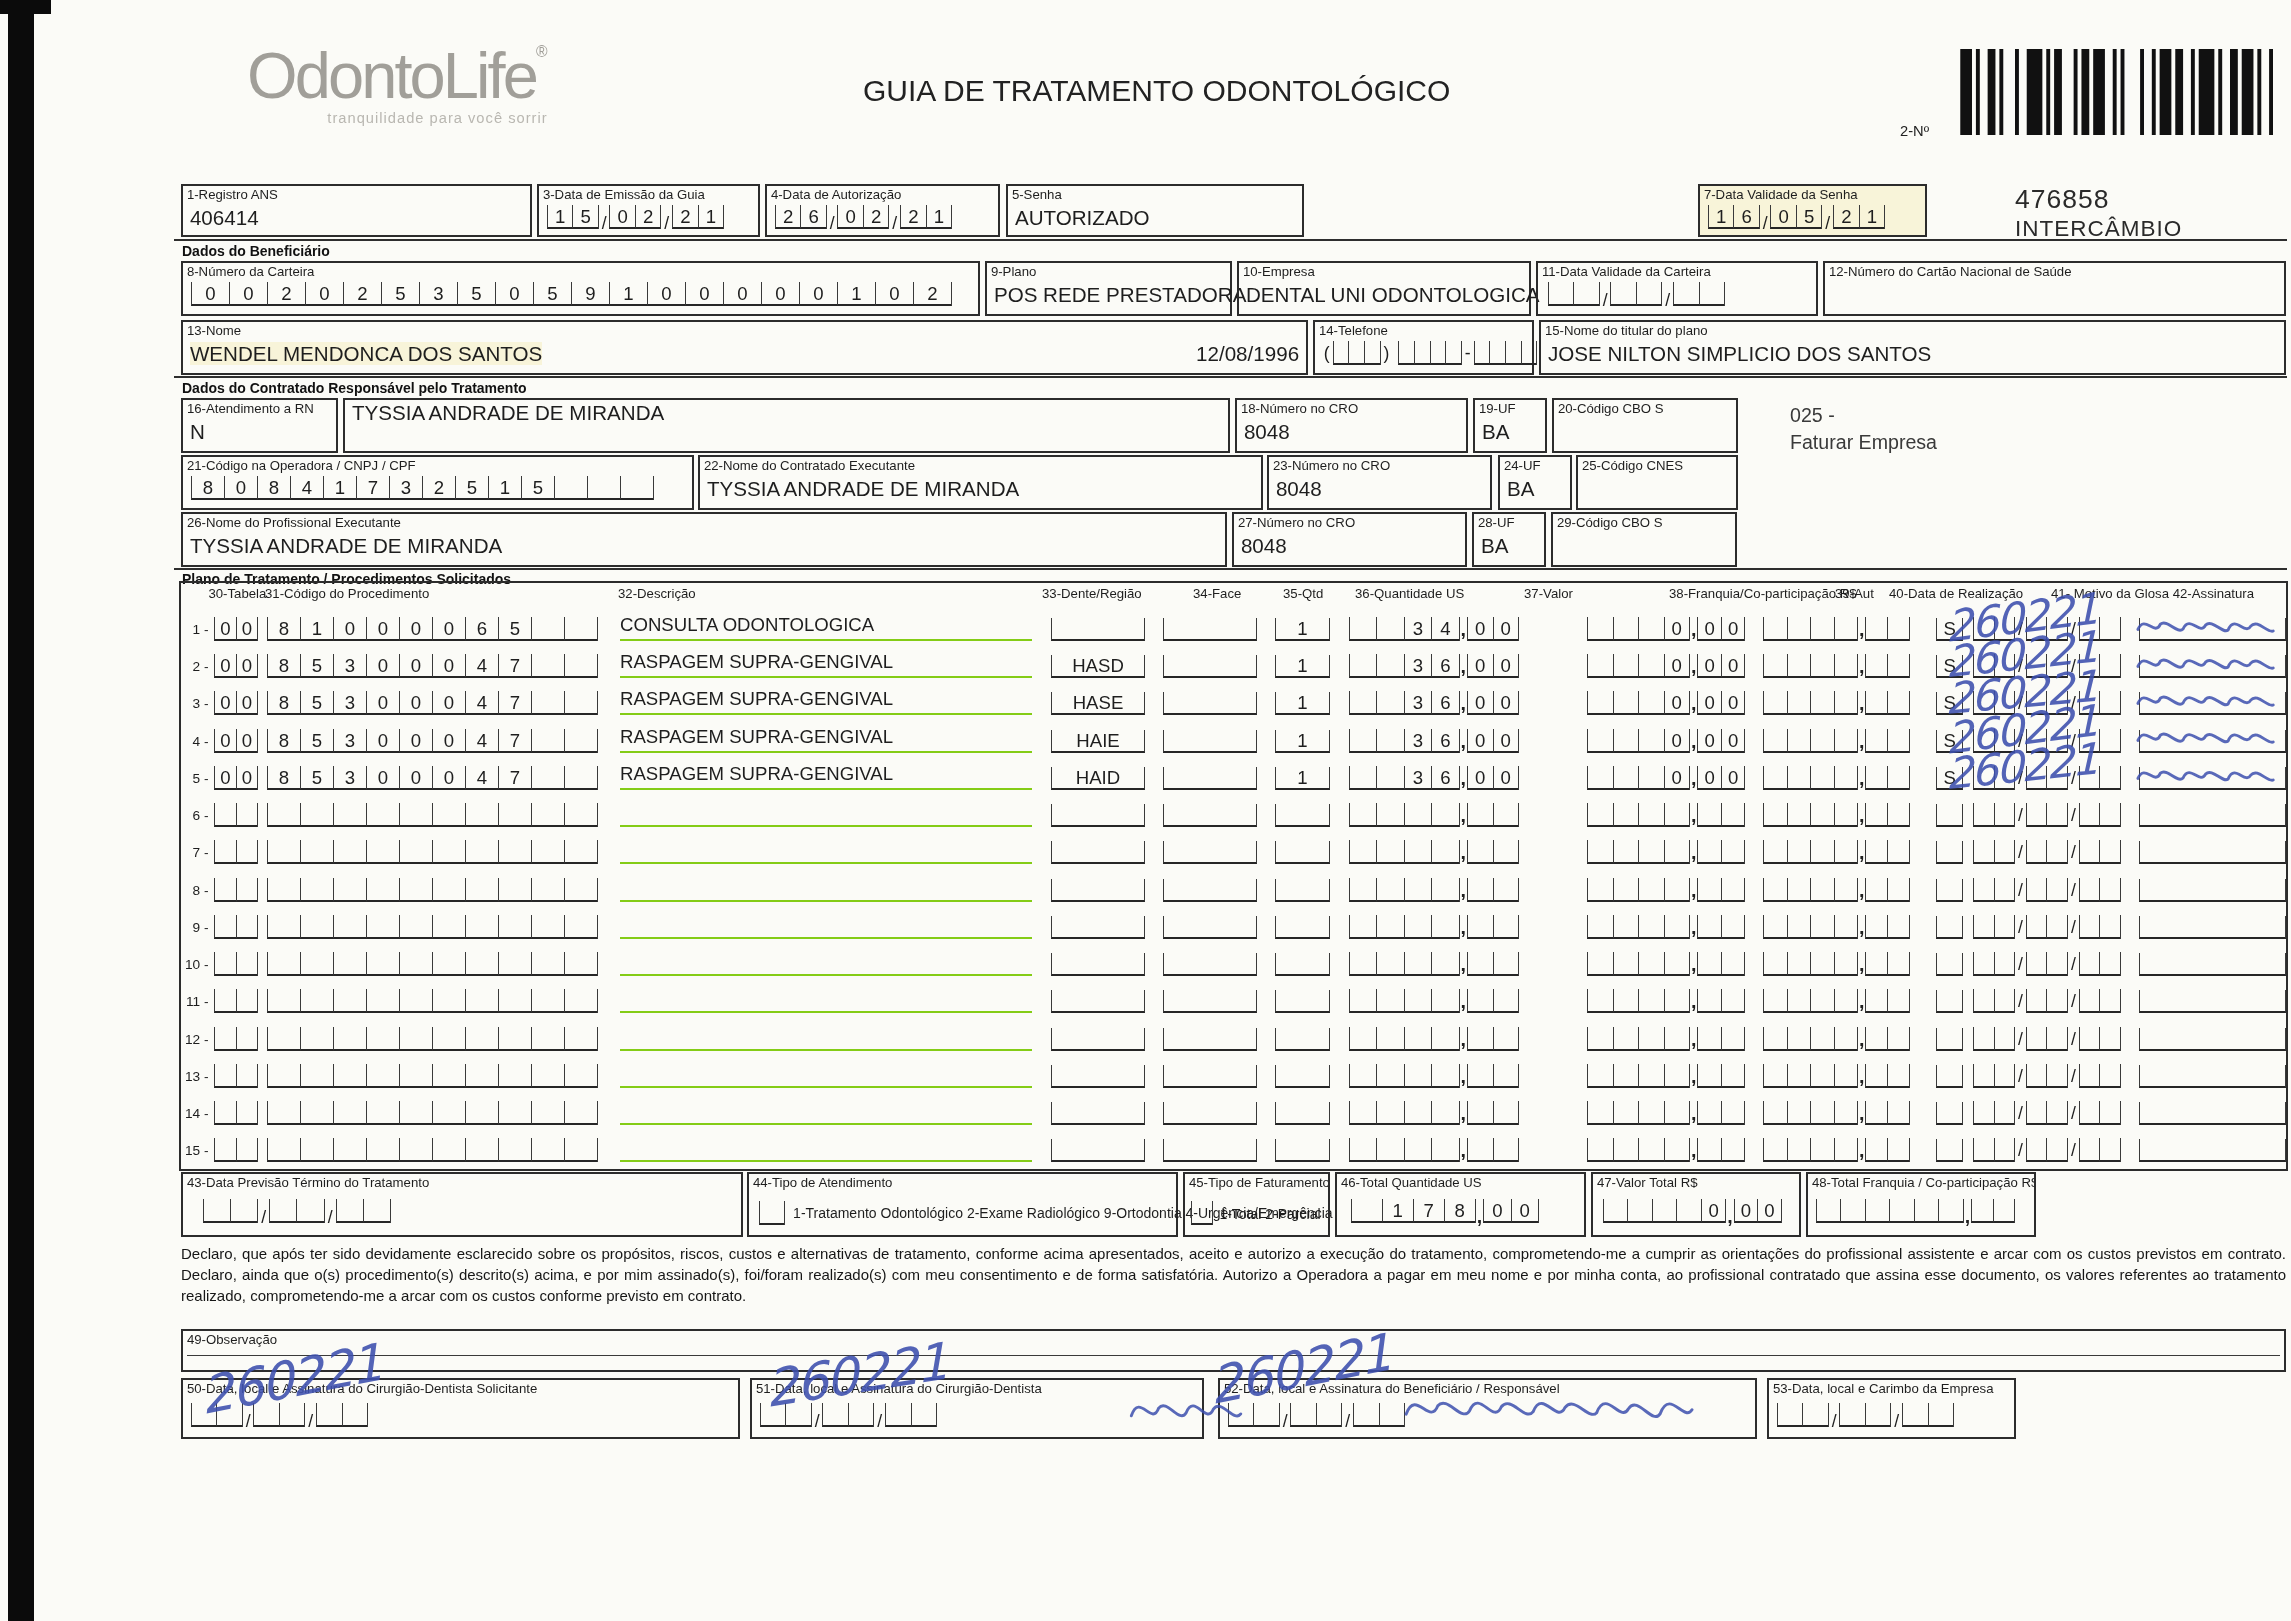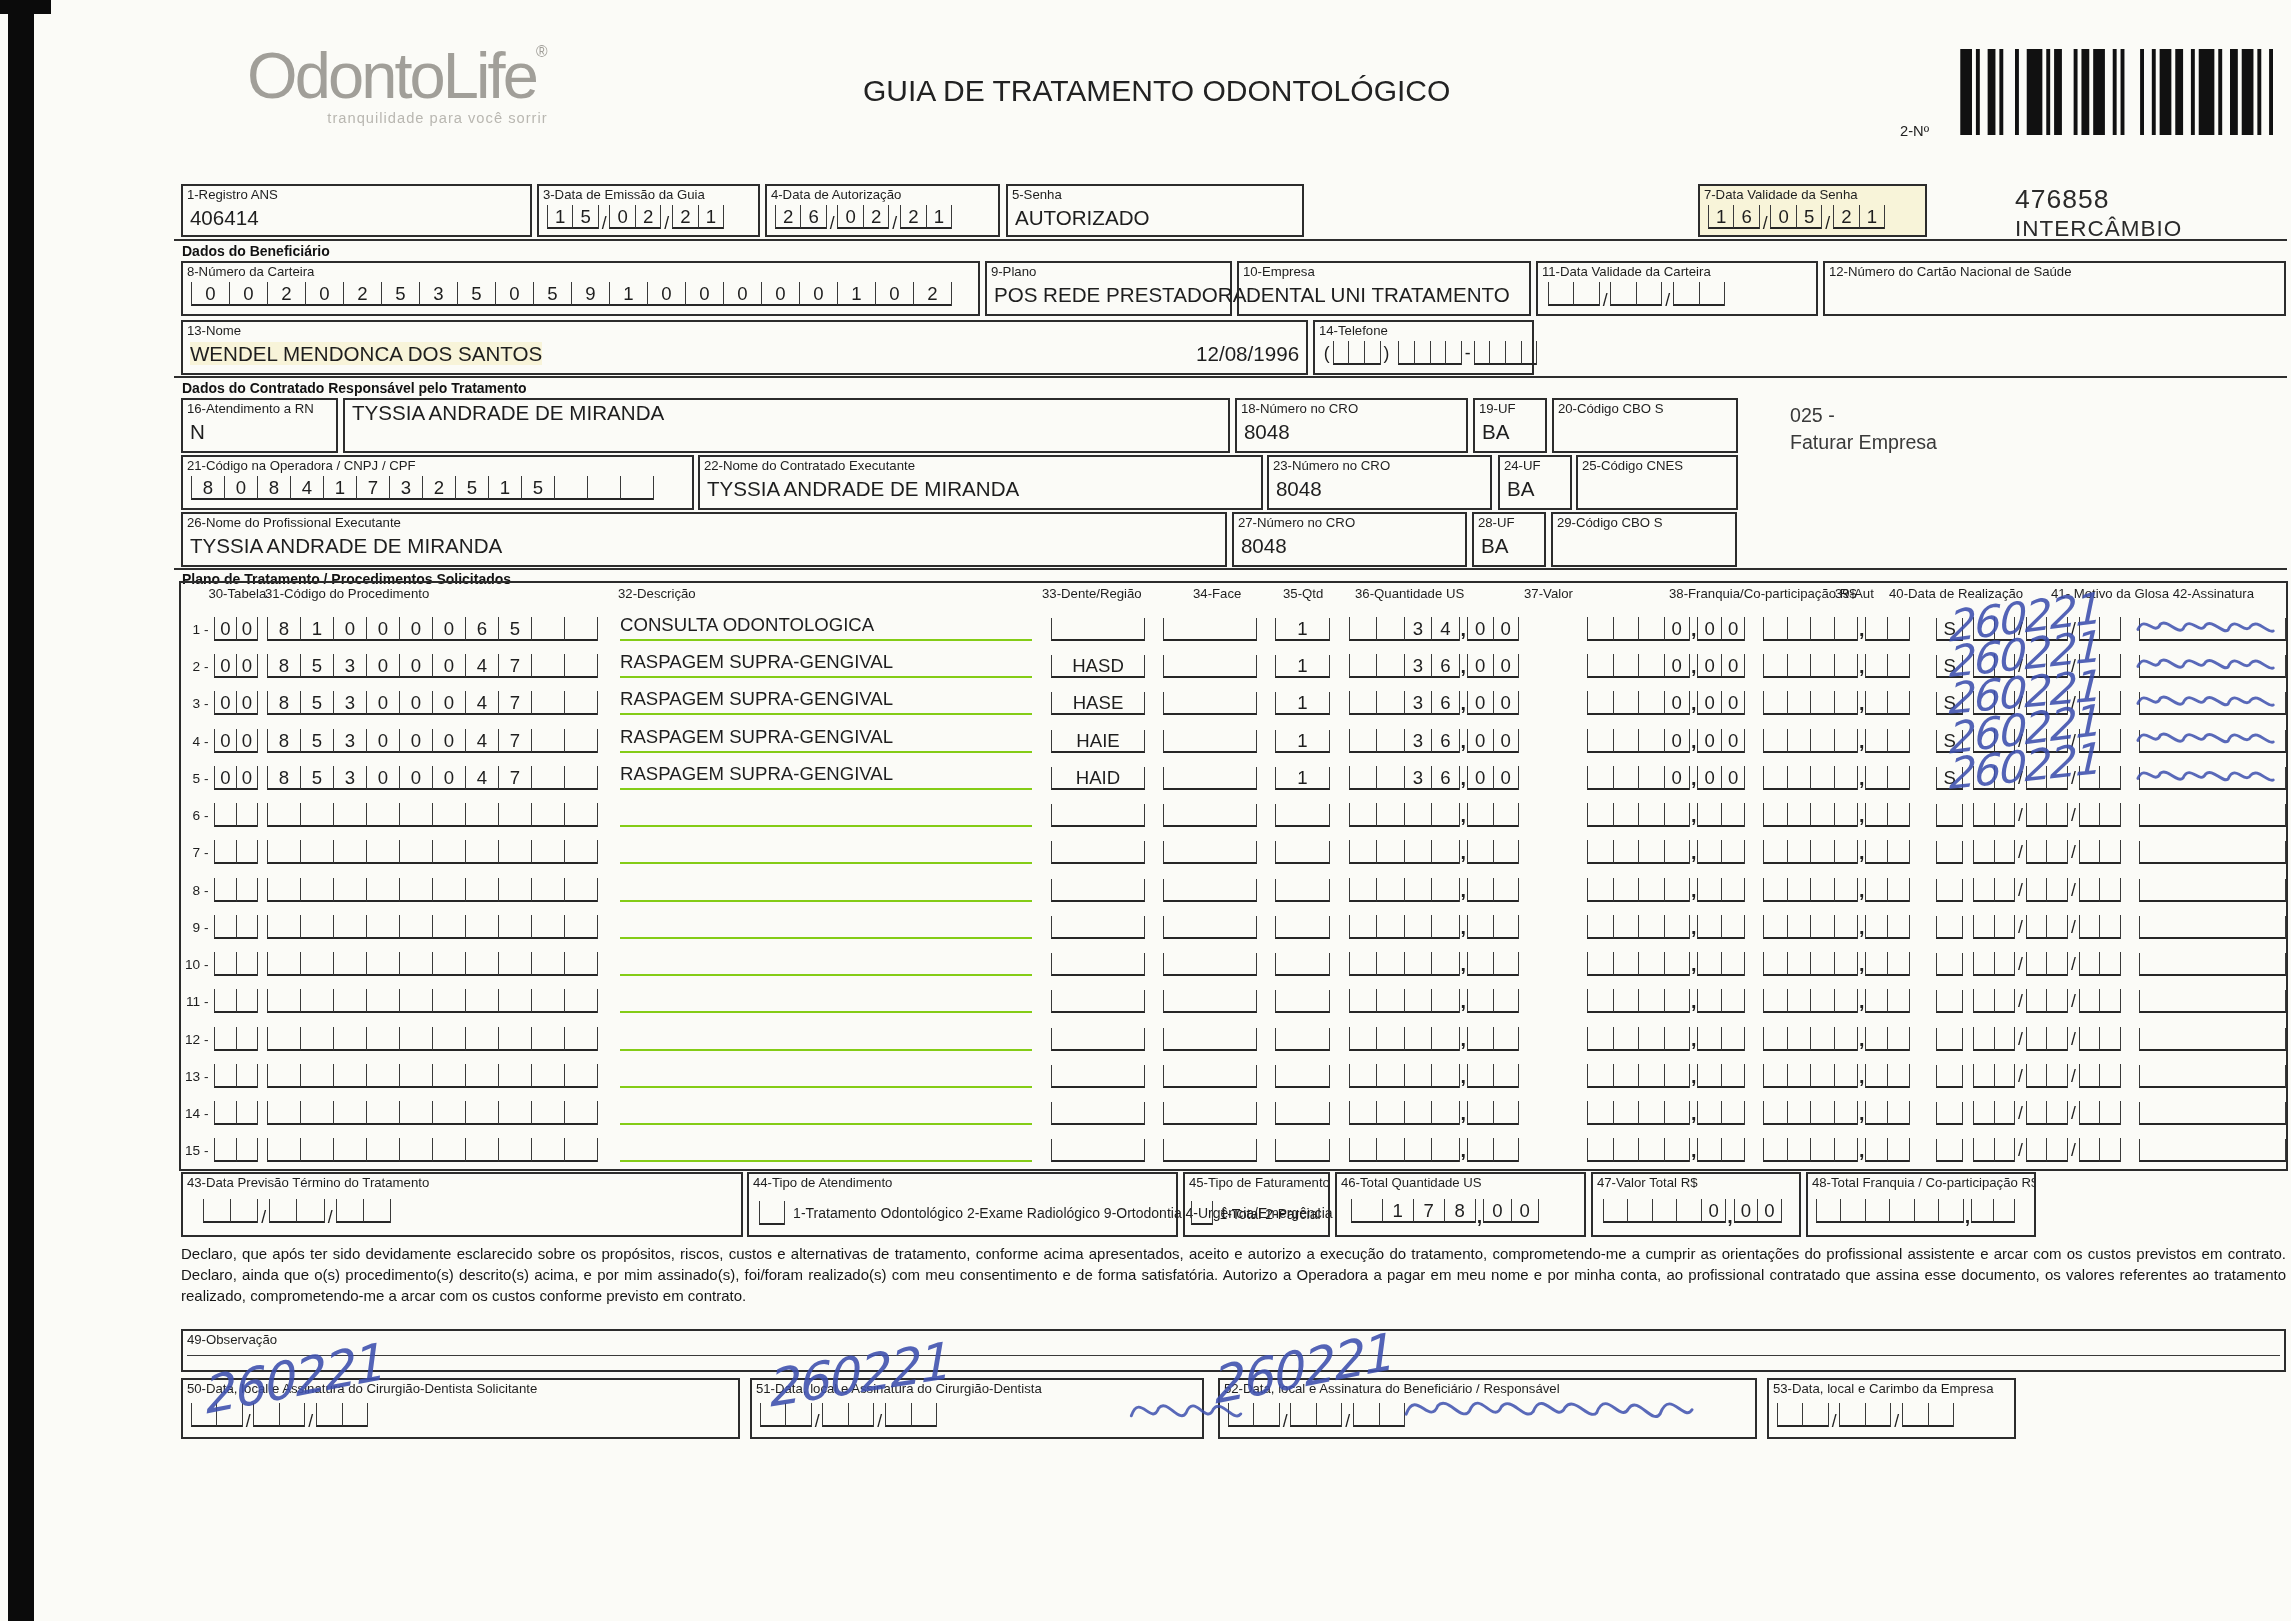--- a/index.html
+++ b/index.html
@@ -119,21 +119,21 @@
   <div class="fbox" style="left:181px;top:261px;width:799px;height:55px">
     <span class="flabel">8-Número da Carteira</span>
     <span style="padding-left:7.8px;display:block" class="comb"><span class="cc" style="width:38px">0</span><span class="cc" style="width:38px">0</span><span class="cc" style="width:38px">2</span><span class="cc" style="width:38px">0</span><span class="cc" style="width:38px">2</span><span class="cc" style="width:38px">5</span><span class="cc" style="width:38px">3</span><span class="cc" style="width:38px">5</span><span class="cc" style="width:38px">0</span><span class="cc" style="width:38px">5</span><span class="cc" style="width:38px">9</span><span class="cc" style="width:38px">1</span><span class="cc" style="width:38px">0</span><span class="cc" style="width:38px">0</span><span class="cc" style="width:38px">0</span><span class="cc" style="width:38px">0</span><span class="cc" style="width:38px">0</span><span class="cc" style="width:38px">1</span><span class="cc" style="width:38px">0</span><span class="cc" style="width:38px">2</span><span class="endtick"></span></span>
   </div>
   <div class="fbox" style="left:985px;top:261px;width:247px;height:55px">
     <span class="flabel">9-Plano</span>
     <span class="fval">POS REDE PRESTADORA</span>
   </div>
   <div class="fbox" style="left:1237px;top:261px;width:294px;height:55px">
     <span class="flabel">10-Empresa</span>
-    <span class="fval">DENTAL UNI  TRATAMENTO</span>
+    <span class="fval">DENTAL UNI  ODONTOLOGICA</span>
   </div>
   <div class="fbox" style="left:1536px;top:261px;width:282px;height:55px">
     <span class="flabel">11-Data Validade da Carteira</span>
     <span style="padding-left:9.8px;display:block" class="comb"><span class="cc" style="width:25.5px"></span><span class="cc" style="width:25.5px"></span><span class="endtick"></span><span class="sl">/</span><span class="cc" style="width:25.5px"></span><span class="cc" style="width:25.5px"></span><span class="endtick"></span><span class="sl">/</span><span class="cc" style="width:25.5px"></span><span class="cc" style="width:25.5px"></span><span class="endtick"></span></span>
   </div>
   <div class="fbox" style="left:1823px;top:261px;width:463px;height:55px">
     <span class="flabel">12-Número do Cartão Nacional de Saúde</span>
     <span class="fval"></span>
   </div>
 
@@ -164,20 +164,24 @@
         </span>
         <span class="sl">-</span>
       <span class="comb">
           <span class="cc" style="width:15.7px"></span>
           <span class="cc" style="width:15.7px"></span>
           <span class="cc" style="width:15.7px"></span>
           <span class="cc" style="width:15.7px"></span>
           <span class="endtick"></span>
         </span>
     </span>
+  </div>
+  <div class="fbox" style="left:1539px;top:320px;width:747px;height:55px">
+    <span class="flabel">15-Nome do titular do plano</span>
+    <span class="fval">JOSE NILTON SIMPLICIO DOS SANTOS</span>
   </div>
 
   <div class="sec" style="left:182px;top:380px">Dados do Contratado Responsável pelo Tratamento</div>
   <div class="hr" style="left:174px;top:376px;width:2113px;height:2px"></div>
 
   <div class="fbox" style="left:181px;top:398px;width:157px;height:55px">
     <span class="flabel">16-Atendimento a RN</span>
     <span class="fval">N</span>
   </div>
   <div class="fbox" style="left:343px;top:398px;width:887px;height:55px">

